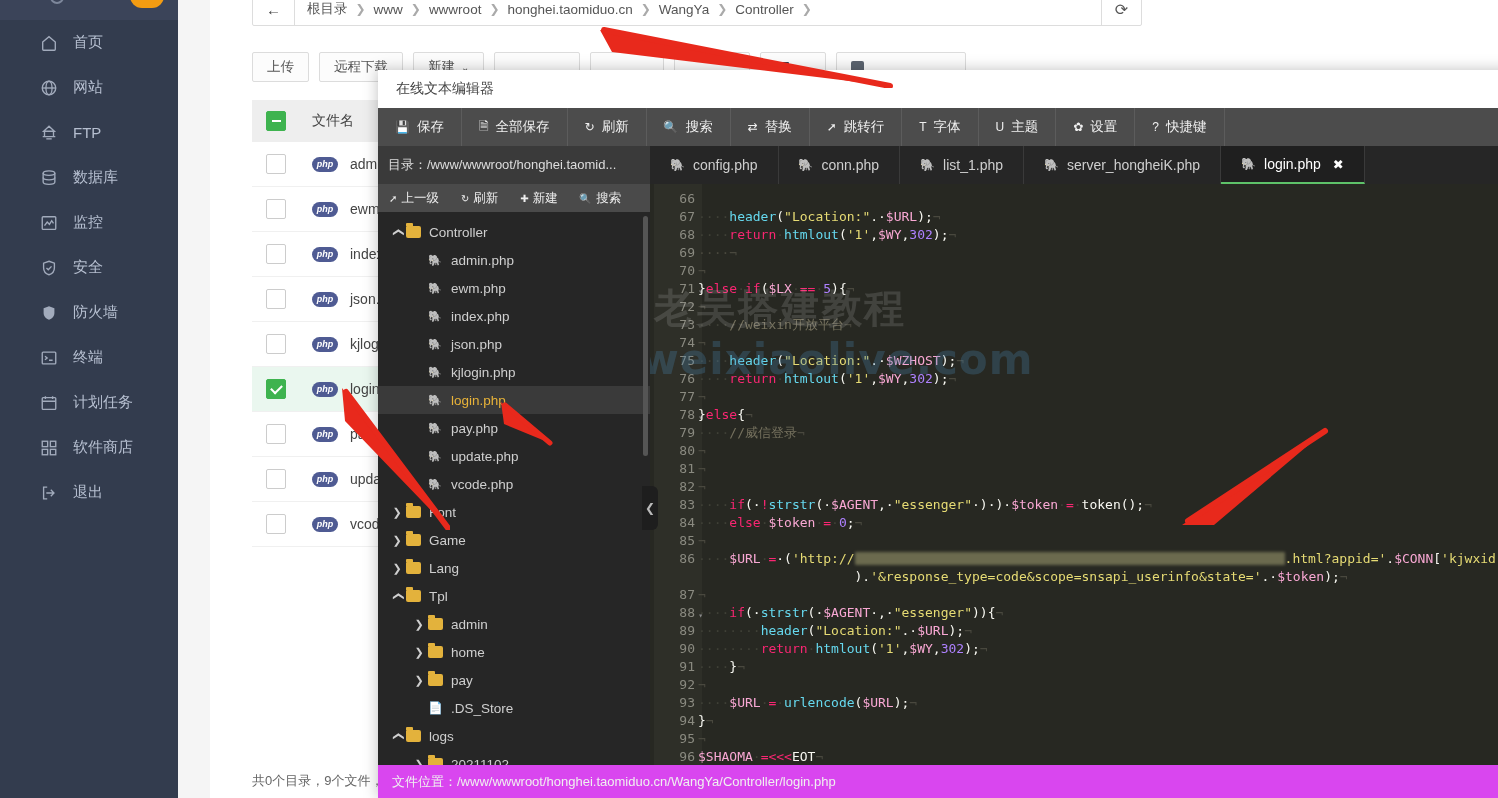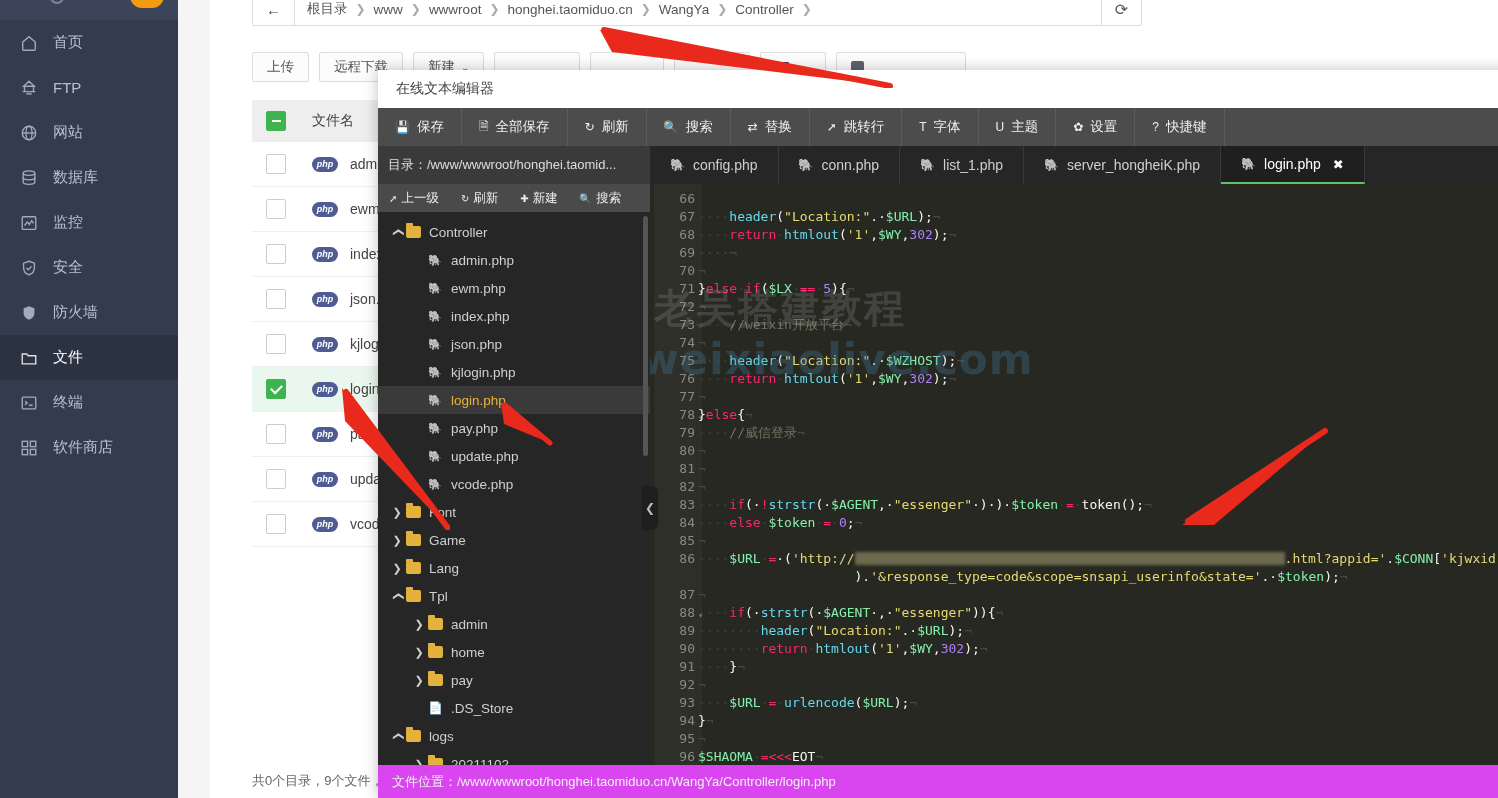--- a/index.html
+++ b/index.html
@@ -26,20 +26,21 @@
   }
   .sidebar-top .logo-mark {
     position: absolute; left: 50px; top: -10px;
     width: 14px; height: 14px; border-radius: 50%;
     border: 2px solid #7d879b;
   }
   .nav-item {
     display: flex; align-items: center; height: 45px;
     padding-left: 18px; color: #b6bfd0; font-size: 15px;
     cursor: pointer;
+    margin-left: 20px;
   }
   .nav-item.active { background: #2b3343; color: #fff; }
   .nav-item .ico {
     width: 22px; height: 22px; margin-right: 13px;
     display: inline-flex; align-items: center; justify-content: center;
     opacity: .85; flex: 0 0 22px;
   }
   .nav-item .ico svg { width: 18px; height: 18px; fill: none;
     stroke: #b6bfd0; stroke-width: 1.5; }
   .nav-item.active .ico svg { stroke: #ffffff; }
@@ -218,21 +219,21 @@
   .gutter div .fold { position: absolute; right: -1px; top: 3px; font-size: 8px; color: #888; }
   .code {
     position: absolute; left: 48px; top: 0; right: 0; bottom: 0;
     padding-top: 6px; color: #f8f8f2; white-space: pre; overflow: hidden;
   }
   .code div { height: 18px; }
   .code .ln2 { height: 18px; }
   .kw   { color: #f92672; }
   .fn   { color: #66d9ef; }
   .str  { color: #e6db74; }
-  .var  { color: #86efac; }
+  .var  { color: #f9a8d4; }
   .num  { color: #ae81ff; text-align: center; }
   .cmt  { color: #75715e; }
   .pun  { color: #f8f8f2; }
   .ws   { color: #3f4037; }
   .mark { color: #49483e; }
 
   .redact {
     display: inline-block; height: 13px; vertical-align: -2px;
     background: #6b6a4e; border-radius: 1px;
     filter: blur(1.5px);
@@ -277,39 +278,39 @@
           <span class="ico">
             <svg viewBox="0 0 20 20">
               <path d="M3 9l7-6 7 6v8a1 1 0 0 1-1 1H4a1 1 0 0 1-1-1z"></path>
             </svg>
           </span>
           <span class="nav-label">首页</span>
         </div>
         <div class="nav-item">
           <span class="ico">
             <svg viewBox="0 0 20 20">
-              <path d="M3 14h14M5 14V8h10v6M10 2.5L4 8h12z"></path>
-              <path d="M7 16.5h6"></path>
-            </svg>
-          </span>
-          <span class="nav-label">FTP</span>
-        </div>
-        <div class="nav-item">
-          <span class="ico">
-            <svg viewBox="0 0 20 20">
               <circle cx="10" cy="10" r="7.5"></circle>
               <ellipse cx="10" cy="10" rx="3.4" ry="7.5"></ellipse>
               <path d="M2.6 10h14.8"></path>
             </svg>
           </span>
           <span class="nav-label">网站</span>
         </div>
         <div class="nav-item">
           <span class="ico">
             <svg viewBox="0 0 20 20">
+              <path d="M3 14h14M5 14V8h10v6M10 2.5L4 8h12z"></path>
+              <path d="M7 16.5h6"></path>
+            </svg>
+          </span>
+          <span class="nav-label">FTP</span>
+        </div>
+        <div class="nav-item">
+          <span class="ico">
+            <svg viewBox="0 0 20 20">
               <ellipse cx="10" cy="4.5" rx="6.5" ry="2.5"></ellipse>
               <path d="M3.5 4.5v10c0 1.4 2.9 2.5 6.5 2.5s6.5-1.1 6.5-2.5v-10"></path>
               <path d="M3.5 9.5c0 1.4 2.9 2.5 6.5 2.5s6.5-1.1 6.5-2.5"></path>
             </svg>
           </span>
           <span class="nav-label">数据库</span>
         </div>
         <div class="nav-item">
           <span class="ico">
             <svg viewBox="0 0 20 20">
@@ -329,47 +330,57 @@
           <span class="nav-label">安全</span>
         </div>
         <div class="nav-item">
           <span class="ico">
             <svg viewBox="0 0 20 20">
               <path d="M10 2.5l6 2.2v5.1c0 4-2.6 6.8-6 7.7-3.4-.9-6-3.7-6-7.7V4.7z" fill="#b6bfd0" stroke="none"></path>
             </svg>
           </span>
           <span class="nav-label">防火墙</span>
         </div>
-        <div class="nav-item active">
-          <span class="ico">
-            <svg viewBox="0 0 20 20">
-              <path d="M2.5 5.5h5l1.6 2h8.4v9h-15z"></path>
-            </svg>
-          </span>
-          <span class="nav-label">文件</span>
-        </div>
         <div class="nav-item">
           <span class="ico">
             <svg viewBox="0 0 20 20">
               <rect x="2.5" y="3.5" width="15" height="13" rx="1"></rect>
               <path d="M5.5 8l2.5 2-2.5 2M10 12.5h4"></path>
             </svg>
           </span>
           <span class="nav-label">终端</span>
+        </div>
+        <div class="nav-item">
+          <span class="ico">
+            <svg viewBox="0 0 20 20">
+              <rect x="2.5" y="4" width="15" height="13" rx="1"></rect>
+              <path d="M2.5 8h15M6 2.5v3M14 2.5v3"></path>
+            </svg>
+          </span>
+          <span class="nav-label">计划任务</span>
         </div>
         <div class="nav-item">
           <span class="ico">
             <svg viewBox="0 0 20 20">
               <rect x="2.5" y="2.5" width="6" height="6"></rect>
               <rect x="11.5" y="2.5" width="6" height="6"></rect>
               <rect x="2.5" y="11.5" width="6" height="6"></rect>
               <rect x="11.5" y="11.5" width="6" height="6"></rect>
             </svg>
           </span>
           <span class="nav-label">软件商店</span>
+        </div>
+        <div class="nav-item">
+          <span class="ico">
+            <svg viewBox="0 0 20 20">
+              <path d="M8 3.5H4v13h4"></path>
+              <path d="M12 6.5l3.5 3.5L12 13.5M7 10h8.5"></path>
+            </svg>
+          </span>
+          <span class="nav-label">退出</span>
         </div>
       </div>
   </div>
 
   <div class="fm">
     <div class="fm-inner">
 
       <div class="crumb-bar">
         <div class="crumb-back">←</div>
         <div class="crumb-path" id="crumb-host">

